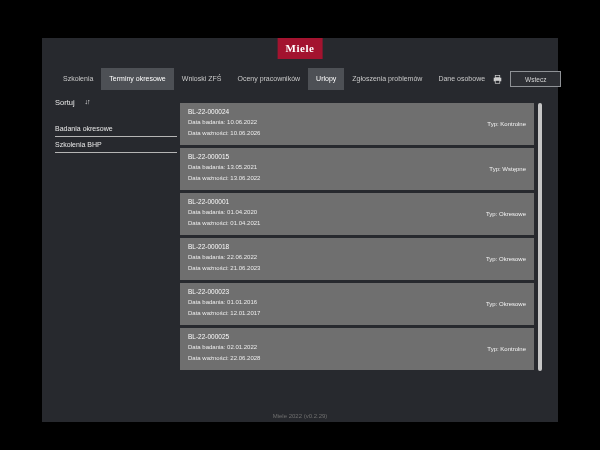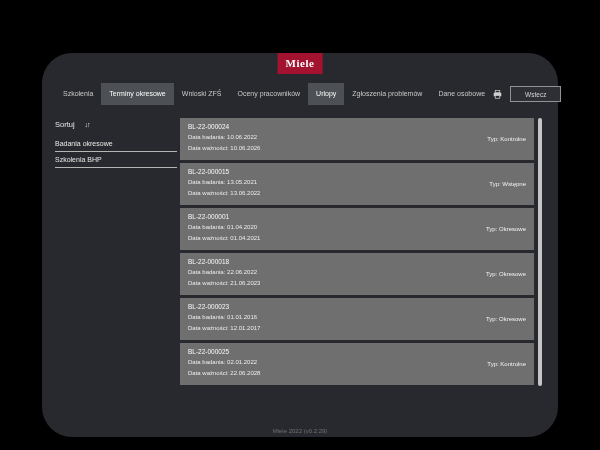--- a/index.html
+++ b/index.html
@@ -1,39 +1,39 @@
 <!DOCTYPE html>
 <html><head>
 <meta charset="utf-8">
 <style>
   * { margin:0; padding:0; box-sizing:border-box; }
   html,body { width:600px; height:450px; background:#000; overflow:hidden;
               font-family:"Liberation Sans", sans-serif; }
   .screen { position:relative; width:600px; height:450px; background:#000; }
 
-  .window { position:absolute; left:42px; top:53px; width:516px; height:384px;
-            background:#27292e;border-radius:30px; }
+  .window { position:absolute; left:42px; top:38px; width:516px; height:384px;
+            background:#27292e; }
 
   .logo { position:absolute; top:0; left:50%; transform:translateX(-50%);
           background:#a3132f; color:#fff; font-family:"Liberation Serif", serif;
           font-weight:bold; font-size:11px; padding:4px 8px 5px 8px; letter-spacing:0.5px; }
 
   .tabbar { position:absolute; left:13px; top:30px; right:10px; height:22px;
             display:flex; align-items:stretch; }
   .tab { color:#c9c9c9; font-size:7px; line-height:22px; padding:0 8px;
          white-space:nowrap; cursor:pointer; }
   .tab.active { background:#4d5055; color:#ffffff; }
   .tab-spacer { flex:1; }
   .printer { width:14px; display:flex; align-items:center; justify-content:center; cursor:pointer; margin-right:8px; }
   .backbtn { background:#2d2f34; border:1px solid #8f9296; color:#d5d5d5;
              font-size:6.5px; padding:0 14px; height:16px; align-self:center;
              font-family:"Liberation Sans", sans-serif; cursor:pointer; }
 
   .sidebar { position:absolute; left:13px; top:60px; width:122px; }
-  .sort { color:#e8e8e8; font-size:7.5px; height:23px; display:flex; align-items:center; gap:10px; cursor:pointer; }
+  .sort { color:#e8e8e8; font-size:7.5px; height:23px; display:flex; align-items:flex-start; gap:10px; cursor:pointer; }
   .sorticon { font-size:7px; letter-spacing:-1px; }
   .side-item { color:#e8e8e8; font-size:7px; padding:4px 0 4px 0;
                border-bottom:1px solid #b5b5b5; cursor:pointer; }
   .side-item:first-of-type { border-top:1px solid #b5b5b5; }
 
   .list { position:absolute; left:138px; top:65px; width:354px; }
   .card { position:relative; width:100%; height:42px; background:#6f6f6f;
           margin-bottom:3px; padding:5px 8px; cursor:pointer; }
   .card-id { font-size:6.5px; color:#fafafa; margin-bottom:3px; }
   .card-line { font-size:6px; color:#ececec; line-height:8px; }

